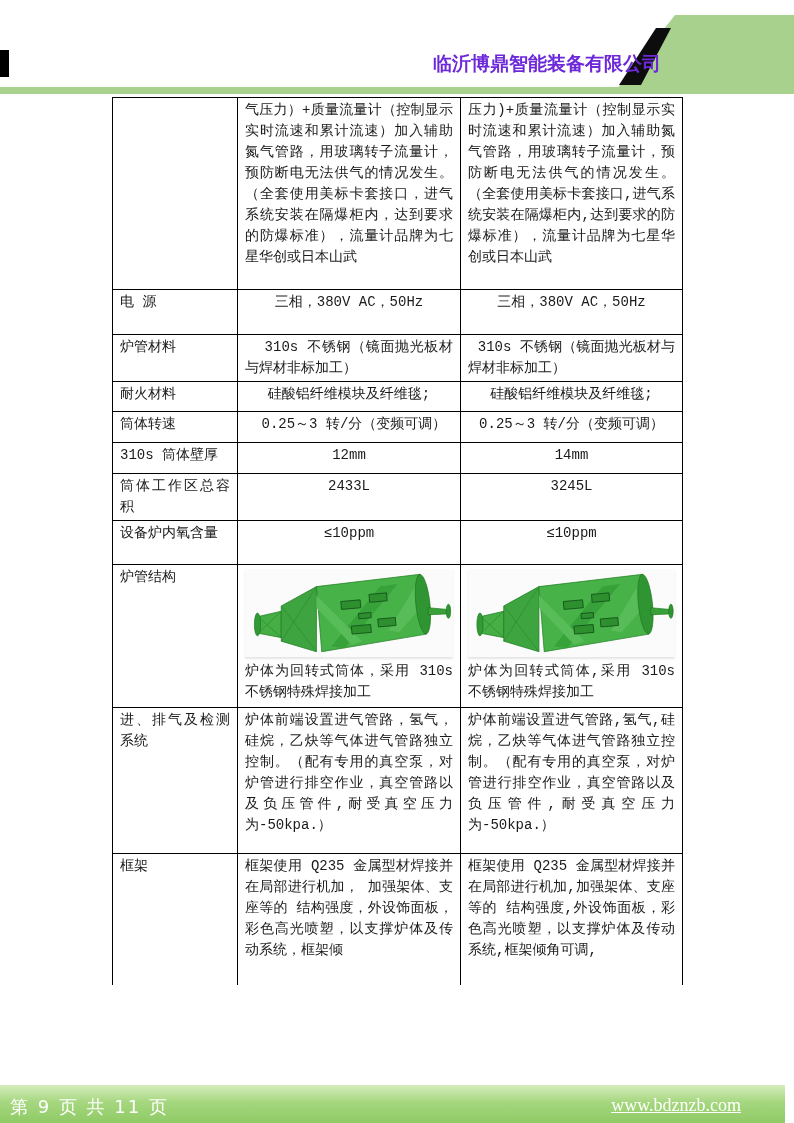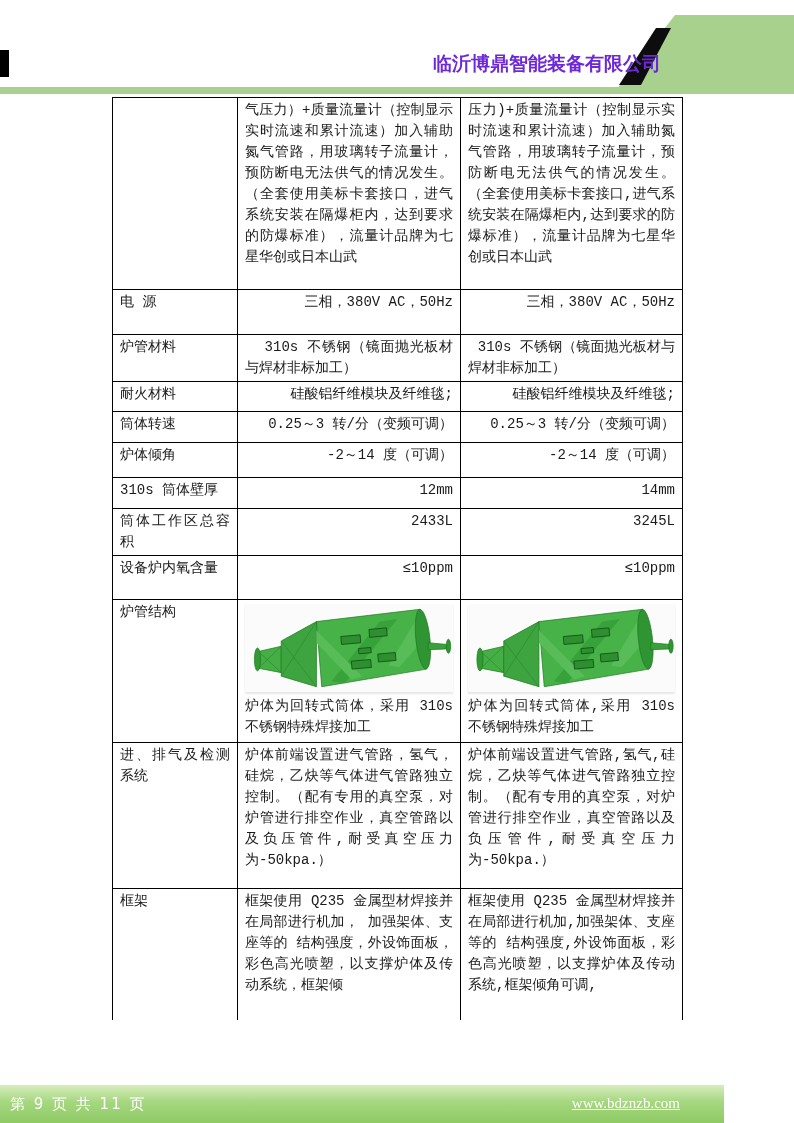--- a/index.html
+++ b/index.html
@@ -19,35 +19,35 @@
     border-collapse:collapse;table-layout:fixed;
     font-size:14px;line-height:1.5;font-family:Liberation Mono, monospace;
   }
   table.spec td{
     border:1px solid #000;vertical-align:top;padding:2px 7px 2px 7px;
     overflow:hidden;
   }
   table.spec tr.last td{border-bottom:none;}
   td.lbl{text-align:justify;text-align-last:left;}
   td.val p{margin:0;text-align:justify;}
-  td.val p.nojust{text-align:right;}
+  td.val p.nojust{text-align:center;}
   .indent1{text-indent:1.4em;}
   .indent2{text-indent:0.7em;}
   .r0{height:192px;} .r1{height:45px;padding-left:47px;} .r2{height:42px;} .r3{height:30px;padding-left:14px;}
   .r4{height:31px;} .r5{height:35px;} .r6{height:31px;} .r7{height:43px;}
   .r8{height:44px;} .r9{height:30px;} .r10{height:143px;} .r11{height:146px;}
   .r12{height:131px;}
   .furnace-wrap{width:100%;height:88px;background:#fbfbfb;margin:2px 0 4px 0;
     box-shadow:0 2px 2px rgba(0,0,0,0.10);}
   .furnace-wrap svg{width:100%;height:100%;}
   
   .footer-bar{
-    position:absolute;left:0;top:1085px;width:724px;height:38px;
+    position:absolute;left:0;top:1085px;width:785px;height:38px;
     background:linear-gradient(180deg,#d6edbd 0%,#a5d77f 45%,#8fca65 100%);
-    color:#ffffff;font-size:15px;
+    color:#ffffff;font-size:18px;
   }
   .footer-page{position:absolute;left:10px;top:10px;letter-spacing:2px;}
   .footer-site{position:absolute;right:44px;top:10px;text-decoration:underline;cursor:pointer;font-family:Liberation Serif, serif;}
 </style>
 </head>
 <body>
 
 <svg class="header-graphic" viewBox="0 0 794 100" preserveAspectRatio="none">
   <rect x="0" y="50" width="9" height="27" fill="#000000"></rect>
   <polygon points="675,15 794,15 794,94 613,94" fill="#a9d18e"></polygon>
@@ -107,29 +107,20 @@
   <tr class="r4">
     <td class="lbl">筒体转速</td>
     <td class="val">
           <p class="nojust indent2">0.25～3 转/分（变频可调）</p>
         </td>
     <td class="val">
           <p class="nojust">0.25～3 转/分（变频可调）</p>
         </td>
   </tr>
 
-  <tr class="r5">
-    <td class="lbl">炉体倾角</td>
-    <td class="val">
-          <p class="nojust">-2～14 度（可调）</p>
-        </td>
-    <td class="val">
-          <p class="nojust">-2～14 度（可调）</p>
-        </td>
-  </tr>
 
   <tr class="r6">
     <td class="lbl">310s 筒体壁厚</td>
     <td class="val">
           <p class="nojust">12mm</p>
         </td>
     <td class="val">
           <p class="nojust">14mm</p>
         </td>
   </tr>

